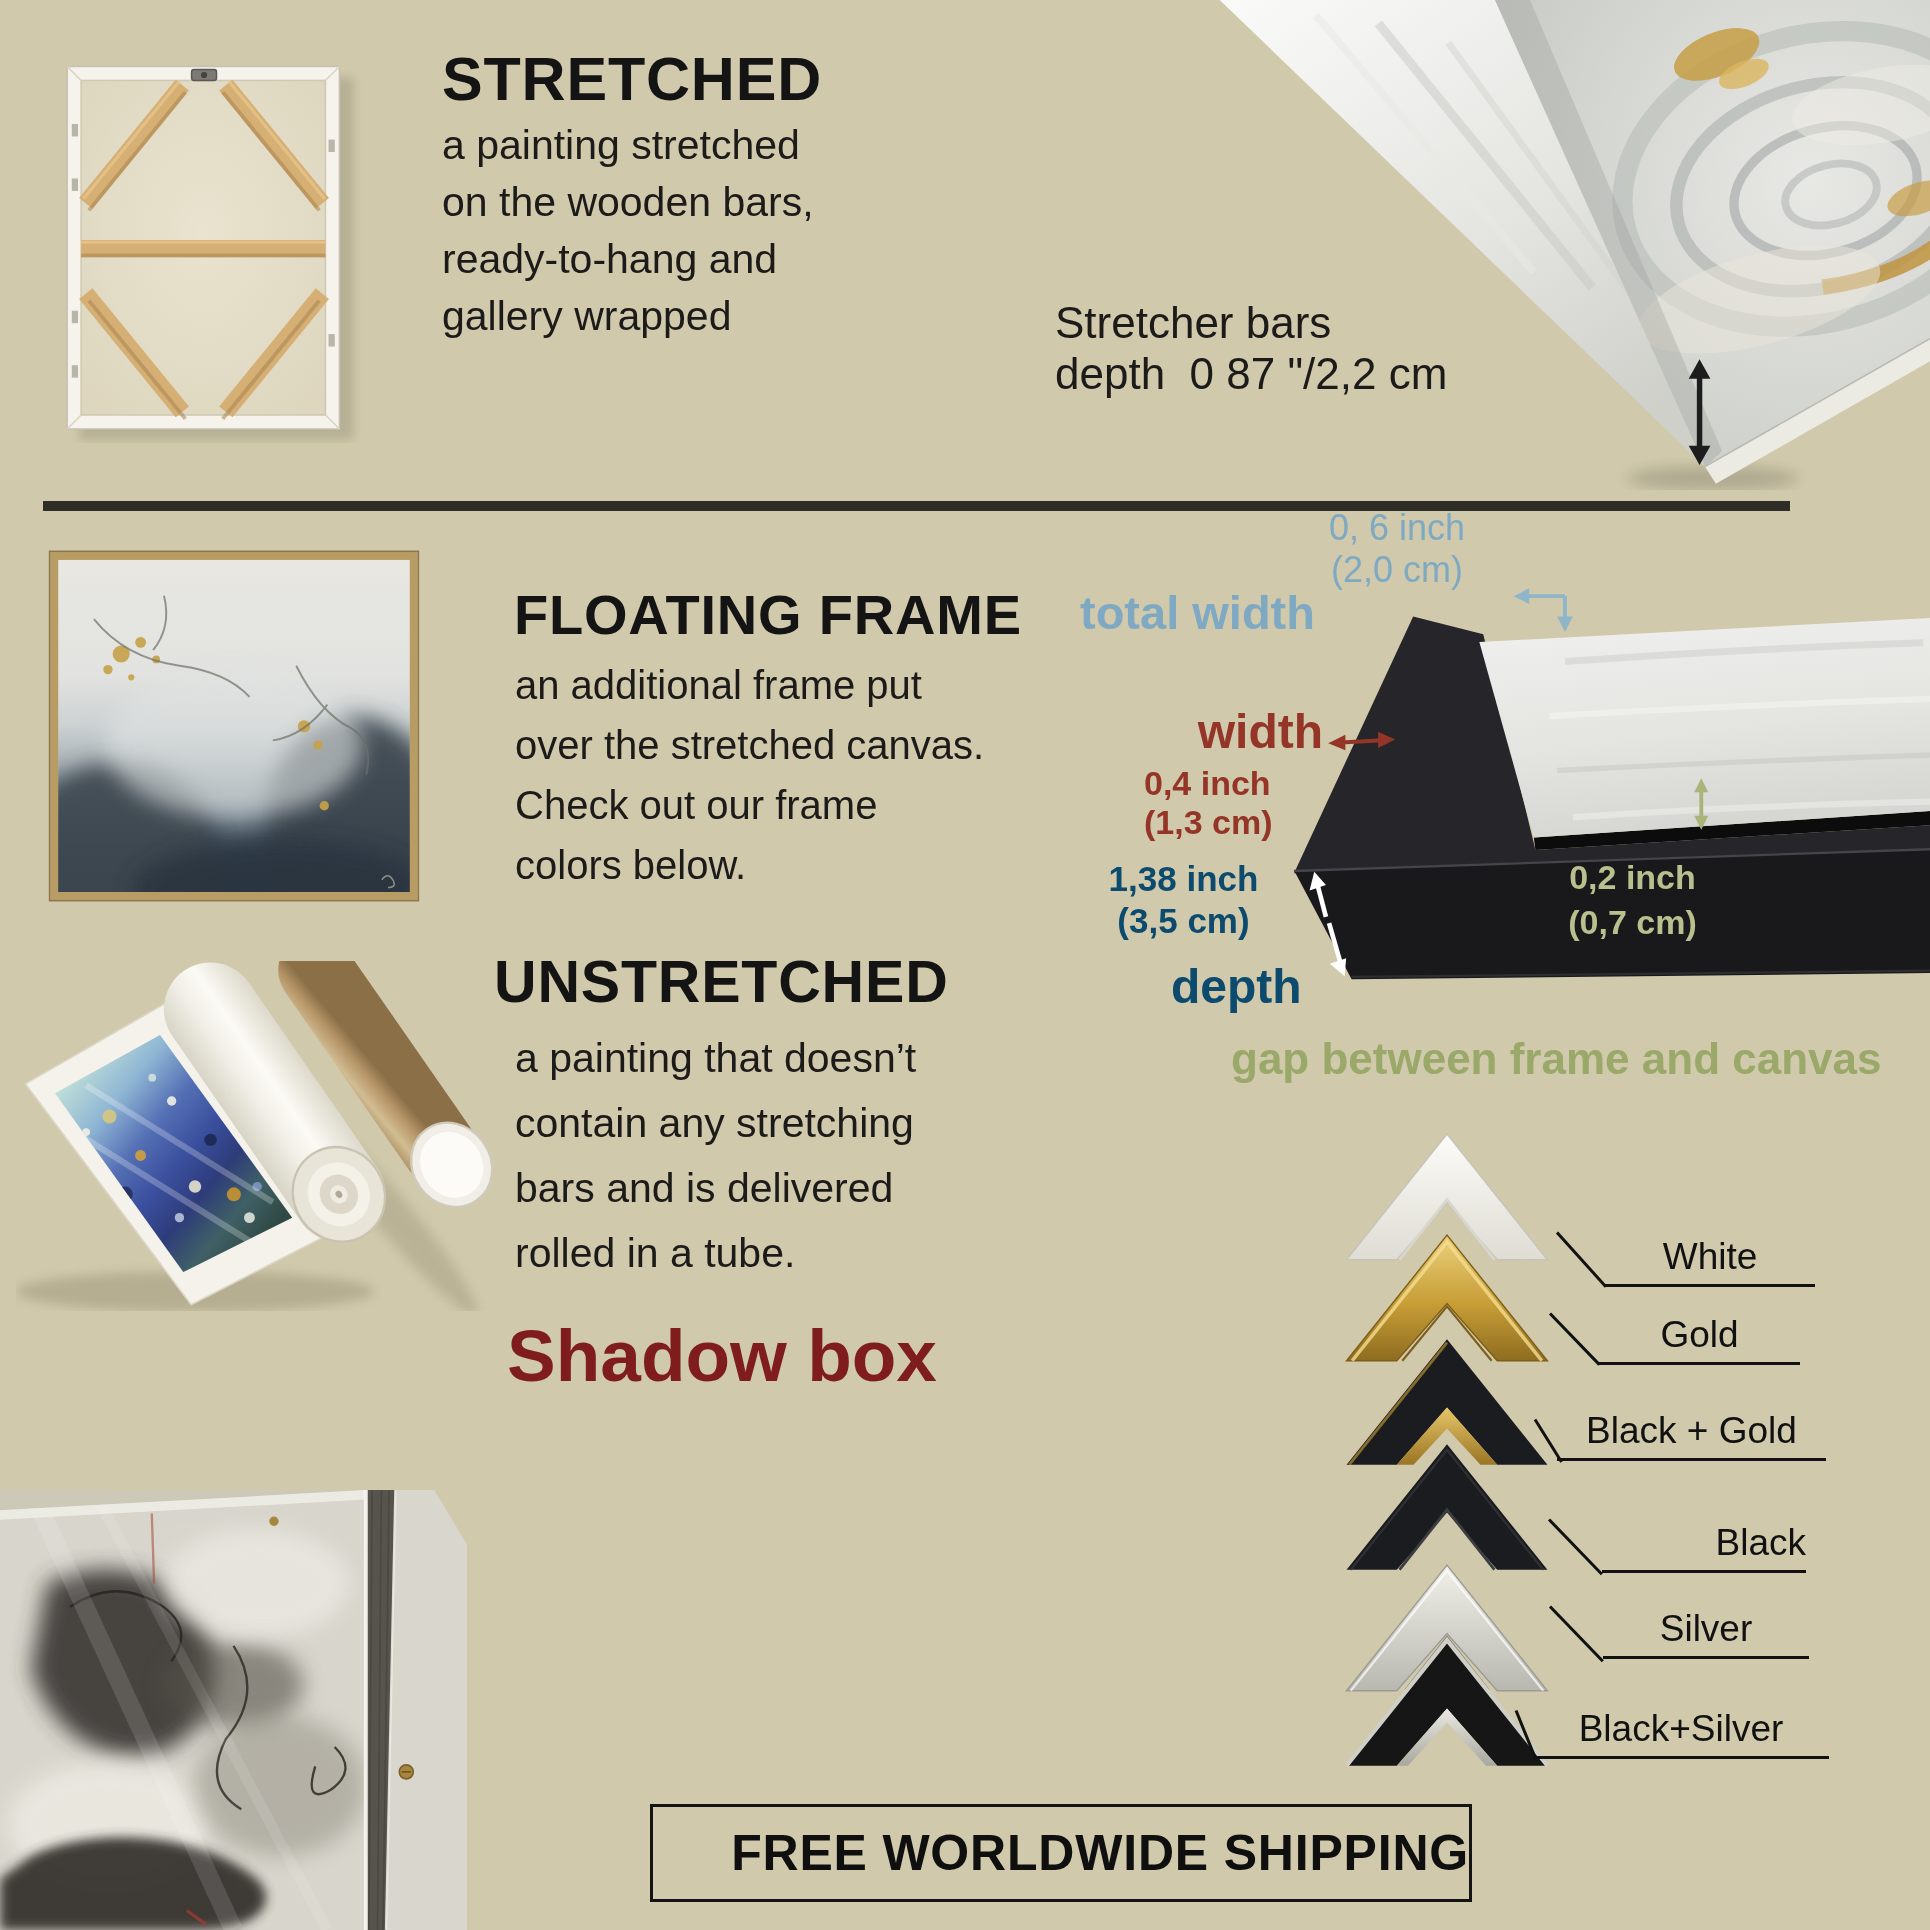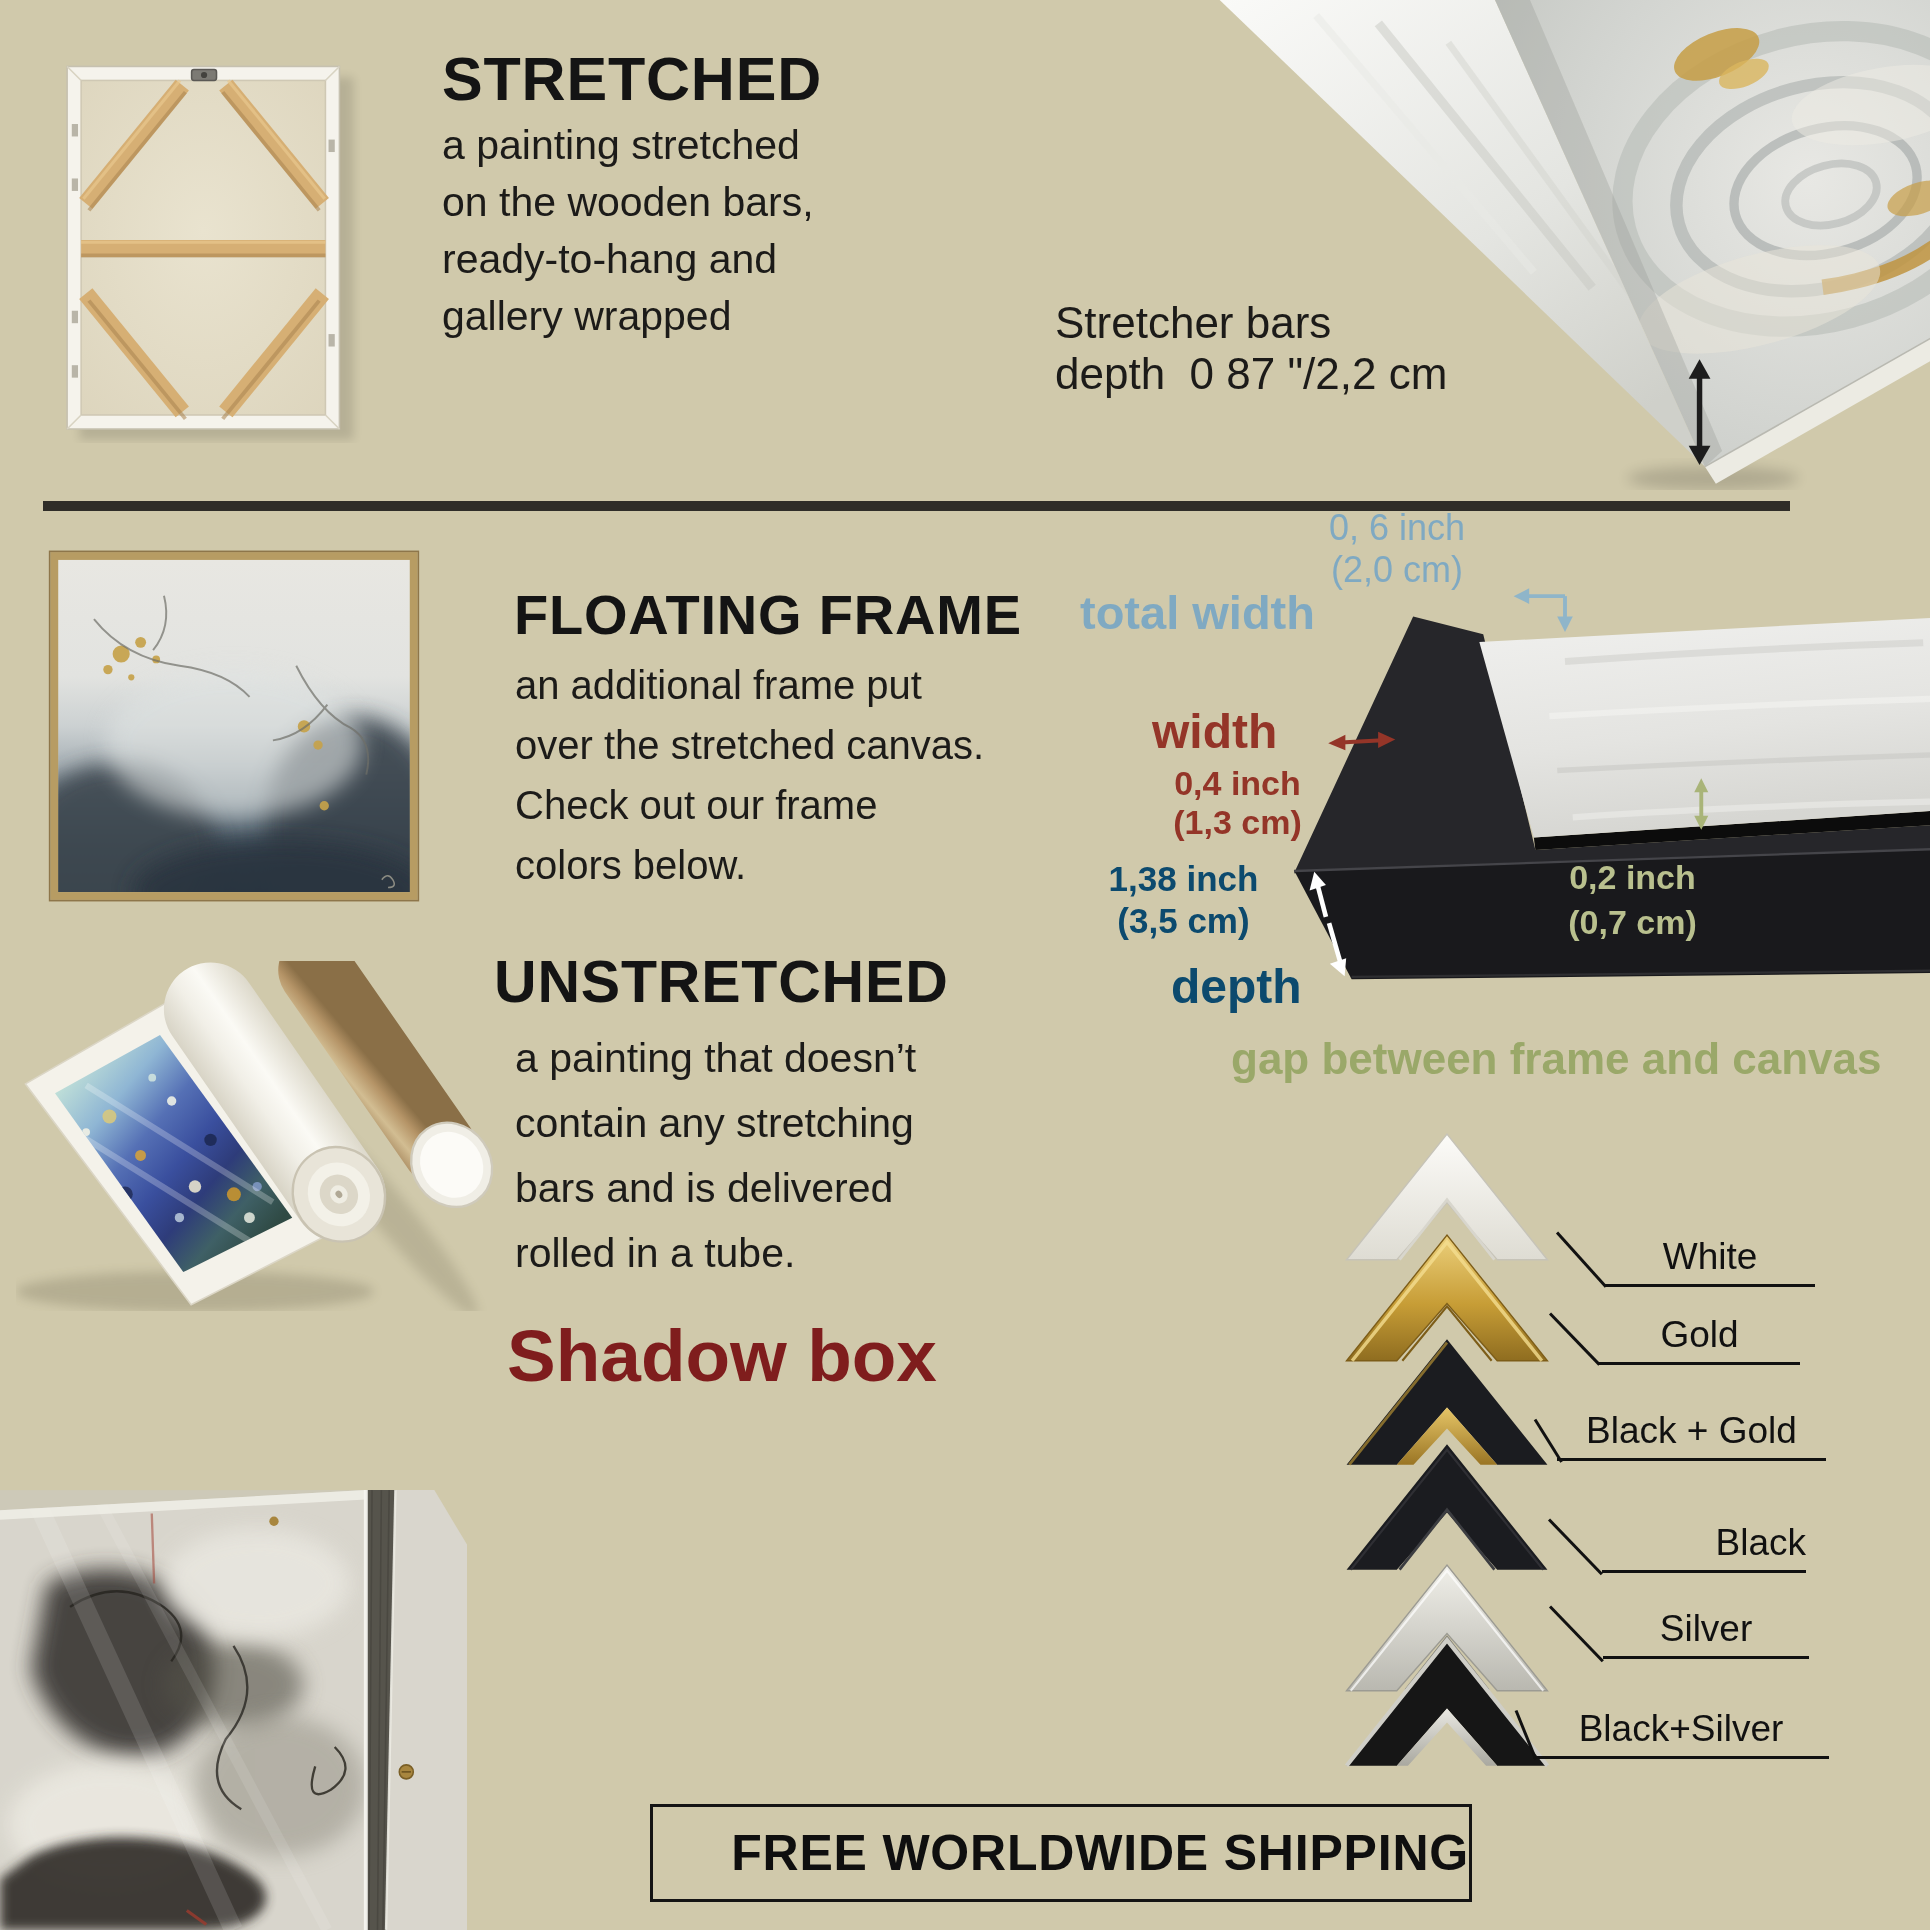--- a/index.html
+++ b/index.html
@@ -261,22 +261,22 @@
         <polygon points="148,390 142,414 163,407" stroke="none"></polygon>
         <line x1="167" y1="456" x2="182" y2="508"></line>
         <polygon points="187,524 168,508 189,501" stroke="none"></polygon>
       </g>
     </svg>
   </div>
 
   <div class="abs blue pre" style="left:1292px;top:507px;width:210px;text-align:center;font-size:36px;line-height:42px;">0, 6 inch
 (2,0 cm)</div>
   <div class="abs blue m-title" style="left:1080px;top:585px;font-size:47px;">total width</div>
-  <div class="abs red m-title" style="left:1152px;top:704px;width:171px;text-align:left;font-size:48px;">width</div>
-  <div class="abs red m-title pre" style="left:1144px;top:764px;width:187px;text-align:center;font-size:34px;line-height:39px;">0,4 inch
+  <div class="abs red m-title" style="left:1152px;top:704px;width:171px;text-align:right;font-size:48px;">width</div>
+  <div class="abs red m-title pre" style="left:1144px;top:764px;width:187px;font-size:34px;line-height:39px;">0,4 inch
 (1,3 cm)</div>
   <div class="abs black-label m-title pre" style="left:1090px;top:858px;width:187px;text-align:center;font-size:35px;line-height:42px;">1,38 inch
 (3,5 cm)</div>
   <div class="abs black-label m-title" style="left:1171px;top:959px;font-size:48px;">depth</div>
   <div class="abs sage-light m-title pre" style="left:1545px;top:855px;width:175px;text-align:center;font-size:34px;line-height:45px;">0,2 inch
 (0,7 cm)</div>
   <div class="abs sage m-title" style="left:1231px;top:1034px;font-size:44px;">gap between frame and canvas</div>
 
   <div class="abs h-main" style="left:494px;top:948px;font-size:59px;">UNSTRETCHED</div>
   <div class="abs body-copy pre" style="left:515px;top:1026px;font-size:41px;line-height:65px;">a painting that doesn’t

